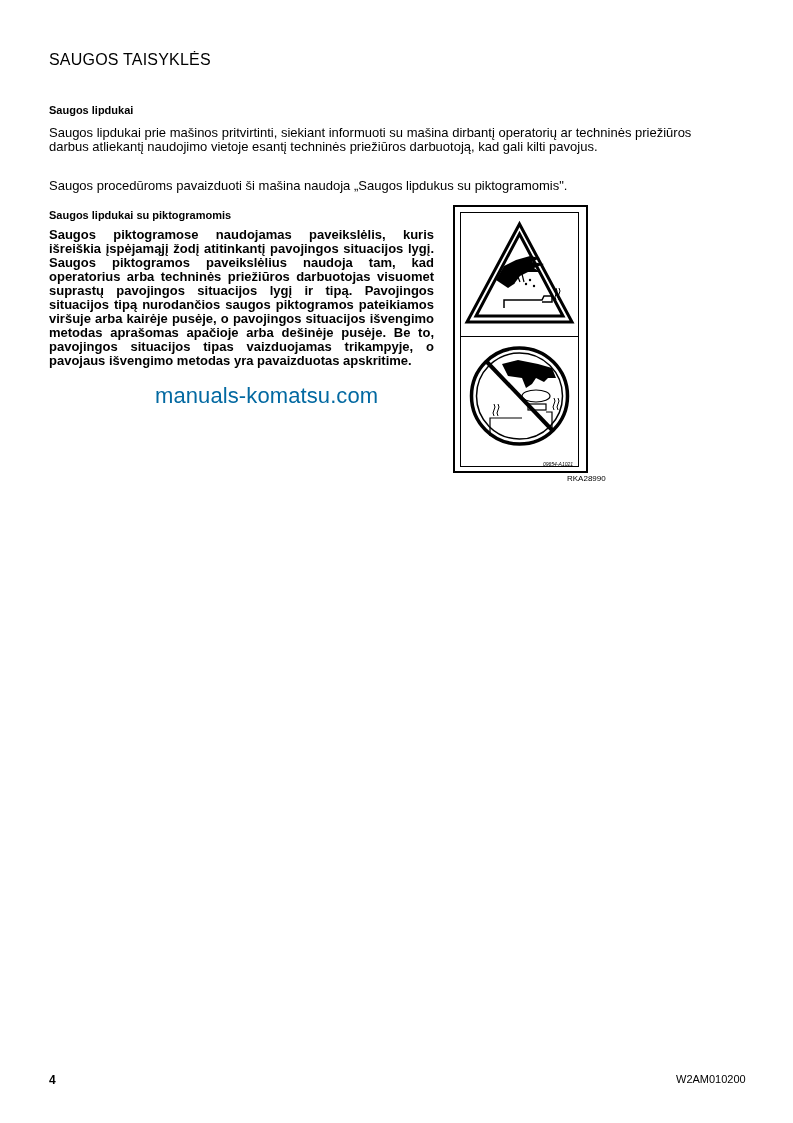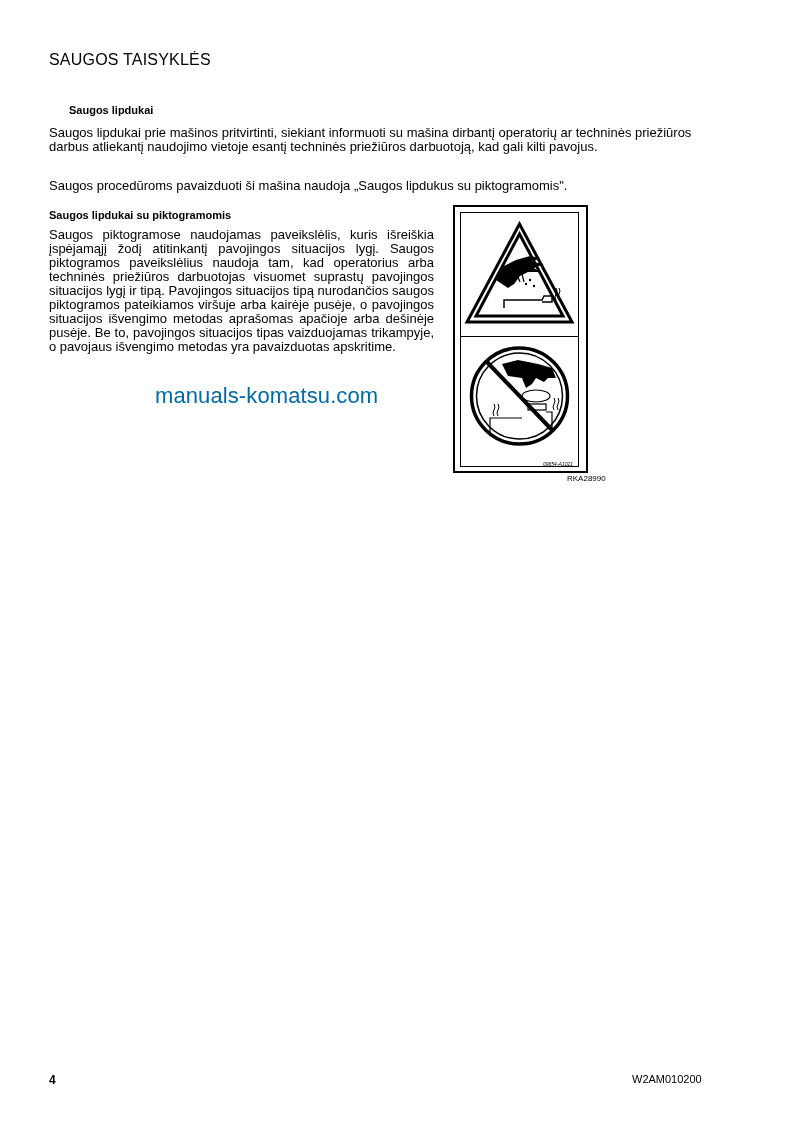--- a/index.html
+++ b/index.html
@@ -2,36 +2,36 @@
 <html><head>
 <meta charset="utf-8">
 <style>
   html, body { margin: 0; padding: 0; background: #ffffff; }
   body { width: 793px; height: 1123px; position: relative; overflow: hidden;
          font-family: "Liberation Sans", sans-serif; color: #000; }
   .abs { position: absolute; }
   .header { left: 49px; top: 51px; font-size: 16px; letter-spacing: 0.2px; }
   .h2 { font-weight: bold; font-size: 11px; }
   .p { font-size: 13px; line-height: 14px; }
-  .just { text-align: justify; }
+  .just { text-align: justify; font-weight: bold; }
   .watermark { left: 155px; top: 383px; font-size: 22px; color: #0369a1; letter-spacing: 0.1px; }
   .picto-outer { left: 453px; top: 205px; width: 131px; height: 264px; border: 2px solid #000; box-sizing: content-box; }
   .picto-inner { left: 460px; top: 212px; width: 117px; height: 253px; border: 1.5px solid #000; }
   .picto-divider { left: 460px; top: 336px; width: 119px; height: 0; border-top: 1.5px solid #000; }
   .picto-code { left: 543px; top: 461px; font-size: 5px; font-style: italic; letter-spacing: 0; }
   .fig-label { left: 567px; top: 474px; font-size: 8px; }
   .page-num { left: 49px; top: 1073px; font-size: 12px; font-weight: bold; }
-  .doc-code { left: 632px; top: 1073px; font-size: 11px; }
+  .doc-code { left: 676px; top: 1073px; font-size: 11px; }
 </style>
 </head>
 <body>
 
 <div class="abs header">SAUGOS TAISYKLĖS</div>
 
-<div class="abs h2" style="left:49px; top:104px;margin-left:20px;">Saugos lipdukai</div>
+<div class="abs h2" style="left:49px; top:104px;">Saugos lipdukai</div>
 <div class="abs p" style="left:49px; top:126px; width:668px;">Saugos lipdukai prie mašinos pritvirtinti, siekiant informuoti su mašina dirbantį operatorių ar techninės priežiūros darbus atliekantį naudojimo vietoje esantį techninės priežiūros darbuotoją, kad gali kilti pavojus.</div>
 <div class="abs p" style="left:49px; top:179px; width:668px;">Saugos procedūroms pavaizduoti ši mašina naudoja „Saugos lipdukus su piktogramomis".</div>
 
 <div class="abs h2" style="left:49px; top:209px;">Saugos lipdukai su piktogramomis</div>
 <div class="abs p just" style="left:49px; top:228px; width:385px;">Saugos piktogramose naudojamas paveikslėlis, kuris išreiškia įspėjamąjį žodį atitinkantį pavojingos situacijos lygį. Saugos piktogramos paveikslėlius naudoja tam, kad operatorius arba techninės priežiūros darbuotojas visuomet suprastų pavojingos situacijos lygį ir tipą. Pavojingos situacijos tipą nurodančios saugos piktogramos pateikiamos viršuje arba kairėje pusėje, o pavojingos situacijos išvengimo metodas aprašomas apačioje arba dešinėje pusėje. Be to, pavojingos situacijos tipas vaizduojamas trikampyje, o pavojaus išvengimo metodas yra pavaizduotas apskritime.</div>
 
 <div class="abs watermark">manuals-komatsu.com</div>
 
 <div class="abs picto-outer"></div>
 <div class="abs picto-inner"></div>

